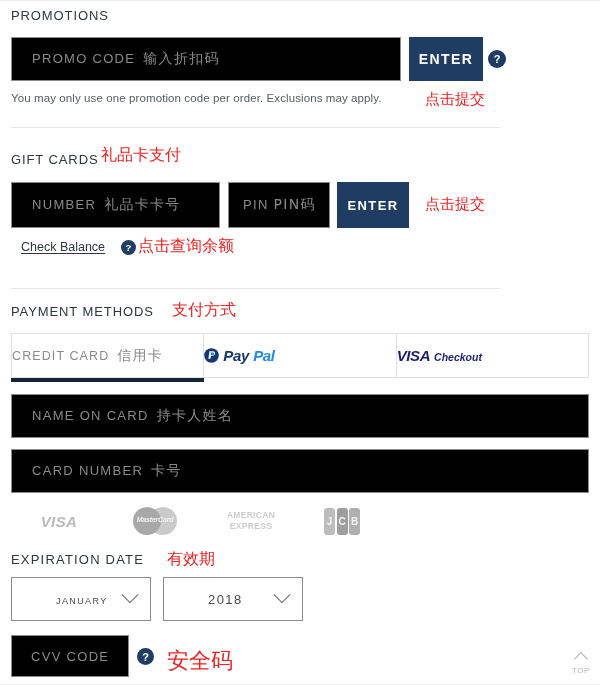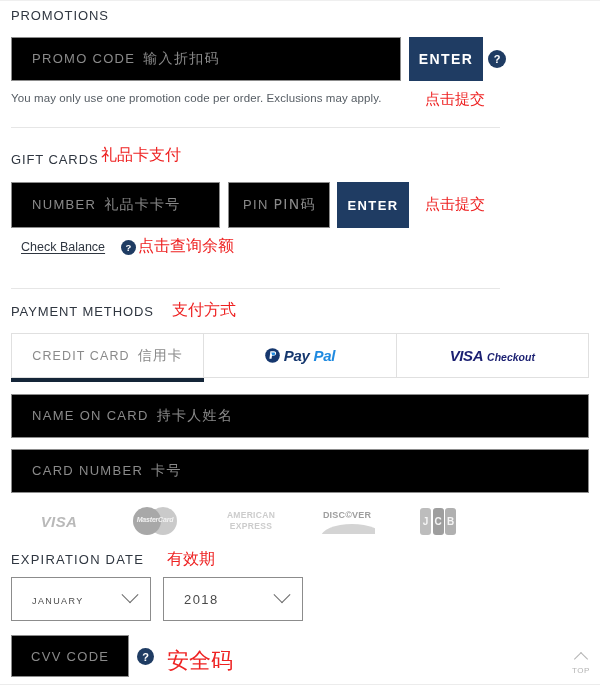--- a/index.html
+++ b/index.html
@@ -139,21 +139,20 @@
     position: absolute;
     box-sizing: border-box;
     display: flex;
     border: 1px solid #e0e0e0;
     background: #fff;
   }
   .tab {
     flex: 1 1 0;
     display: flex;
     align-items: center;
-    justify-content: center;
     position: relative;
     cursor: pointer;
     height: 100%;
     box-sizing: border-box;
   }
   .tab + .tab { border-left: 1px solid #e0e0e0; }
   .tab .tab-label {
     font-size: 12.5px;
     letter-spacing: 1.1px;
     color: #8a8a8a;
@@ -299,20 +298,21 @@
     justify-content: space-between;
     padding: 0 14px 0 20px;
     cursor: pointer;
   }
   .select .sel-val {
     font-size: 13px;
     letter-spacing: 1.4px;
     color: #4a4a4a;
     font-variant: small-caps;
     text-transform: lowercase;
+    margin-left: 24px;
   }
   .select .sel-val.plain {
     font-variant: normal;
     text-transform: none;
   }
   .chev {
     width: 11px; height: 11px;
     border-right: 1.6px solid #6b6b6b;
     border-bottom: 1.6px solid #6b6b6b;
     transform: rotate(45deg) translate(-3px,-3px);
@@ -462,26 +462,20 @@
       </span>
     </div>
 
     <div class="brand" style="width:96px;">
       <span class="amex">
         <span style="display:block;">AMERICAN</span>
         <span style="display:block;">EXPRESS</span>
       </span>
     </div>
 
-    <div class="brand" style="width:96px;">
-      <span class="disc-wrap">
-        <span class="disc-text">DISC©VER</span>
-        <span class="disc-swoosh"></span>
-      </span>
-    </div>
 
     <div class="brand" style="width:86px;">
       <span class="jcb-wrap">
         <span class="jcb-bar jcb-1">J</span>
         <span class="jcb-bar jcb-2">C</span>
         <span class="jcb-bar jcb-3">B</span>
       </span>
     </div>
   </div>
 

